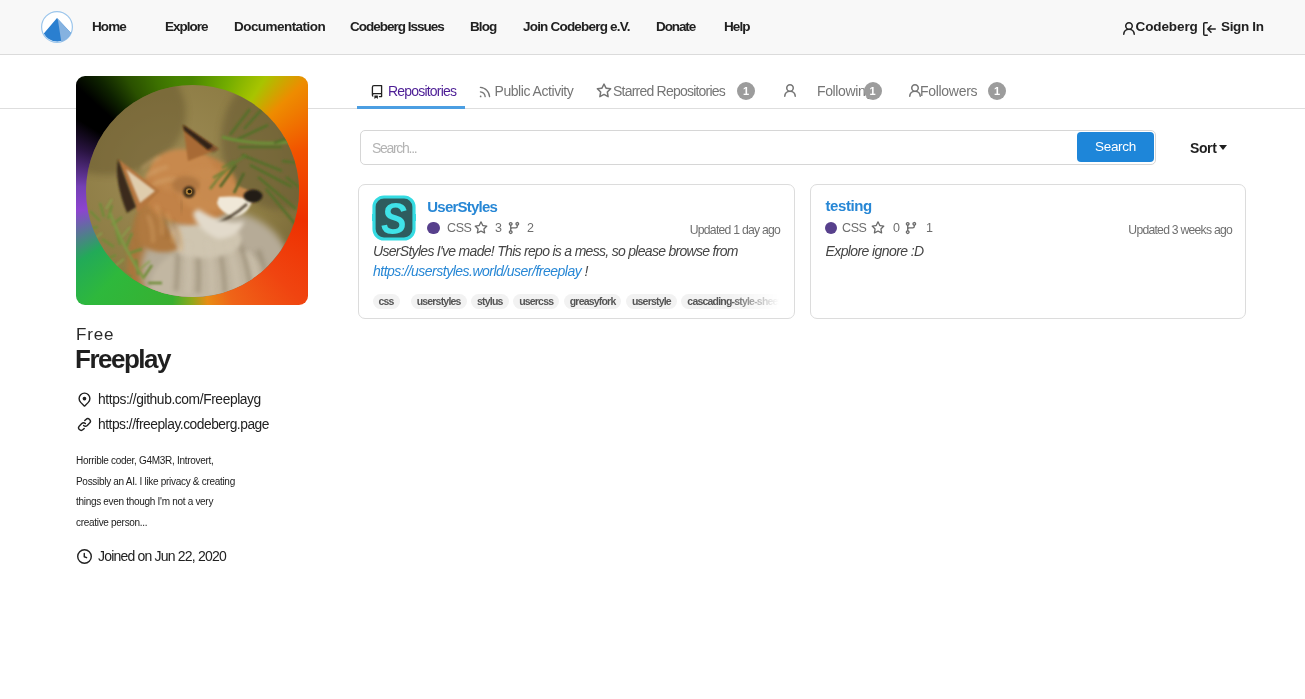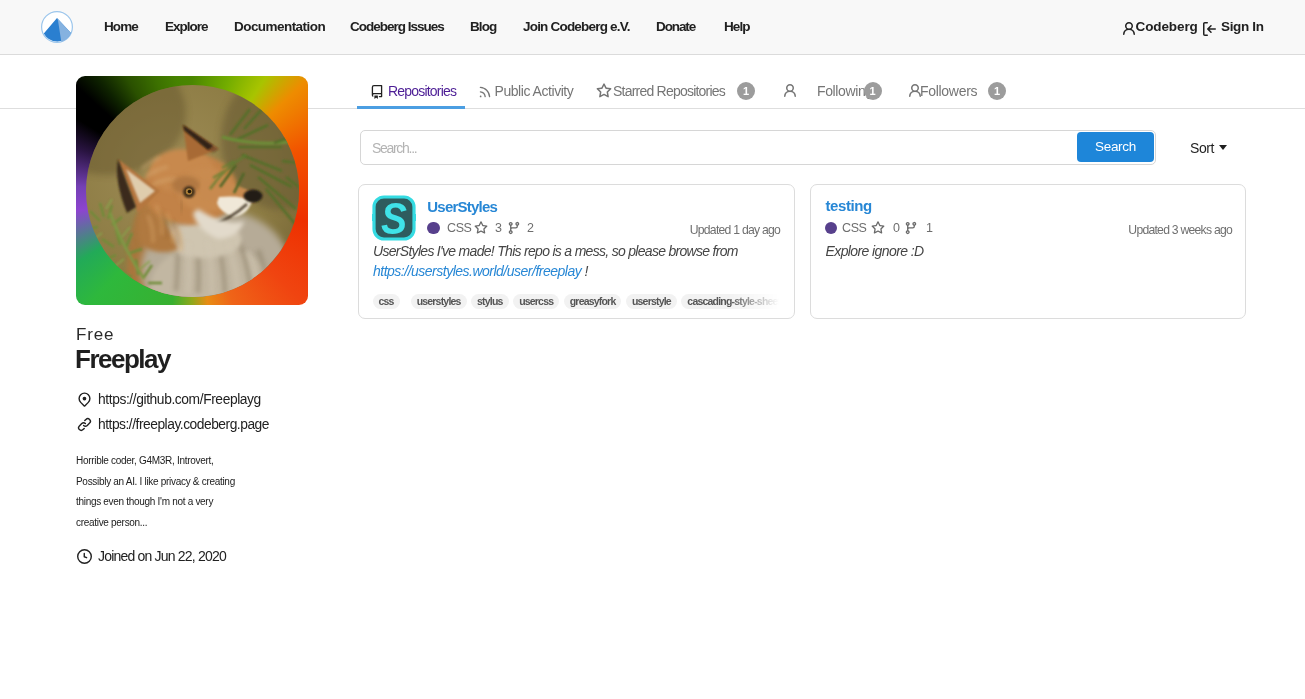--- a/index.html
+++ b/index.html
@@ -18,21 +18,21 @@
   .badge { position:absolute; top:82px; background:#9c9c9c; color:#fff; font-size:11px;
     font-weight:700; width:18px; height:18px; border-radius:9px; display:flex;
     align-items:center; justify-content:center; }
   #searchbox { position:absolute; left:360px; top:129.5px; width:796px; height:35px;
     border:1px solid #d6d6d6; border-radius:5px; background:#fff; }
   #searchbox .ph { position:absolute; left:11px; top:9px; font-size:14px; letter-spacing:-1.3px; color:#b3b3b3; }
   #searchbtn { position:absolute; left:1077px; top:131.5px; width:77px; height:30px;
     background:#1e86d9; border-radius:4px; color:#fff; font-size:13.5px; letter-spacing:-0.3px;
     display:flex; align-items:center; justify-content:center; }
   #sort { position:absolute; left:1190px; top:140px; font-size:14px; letter-spacing:-0.4px;
-    color:#1f1f1f; }
+    color:#1f1f1f;font-weight:bold; }
   #caret { position:absolute; left:1219px; top:145px; width:0; height:0;
     border-left:4.5px solid transparent; border-right:4.5px solid transparent;
     border-top:5px solid #1f1f1f; }
   .card { position:absolute; top:184px; height:135px; background:#fff;
     border:1px solid #dcdcdc; border-radius:7px; }
   .rtitle { position:absolute; font-size:15px; font-weight:700; color:#2787d5; white-space:nowrap; }
   .dot { position:absolute; width:12.5px; height:12.5px; border-radius:50%; background:#57408c; }
   .mtxt { position:absolute; top:221px; font-size:12.5px; letter-spacing:-0.4px; color:#6e6e6e; }
   .micon { position:absolute; top:220.5px; }
   .updated { position:absolute; top:222.5px; font-size:12.2px; letter-spacing:-0.75px; color:#6f6f6f; }
@@ -64,21 +64,21 @@
 </style>
 </head>
 <body>
 
 <div id="nav"></div>
 <svg class="abs" style="left:41px;top:11px" width="32" height="32" viewBox="0 0 32 32">
   <circle cx="16" cy="16" r="15.4" fill="#fff" stroke="#9cc6ec" stroke-width="1.2"></circle>
   <path d="M16 7 L30 22 A 15.4 15.4 0 0 1 2.8 22.5 Z" fill="#2a7fd0"></path>
   <path d="M16 7 L30 22 A 15.4 15.4 0 0 1 20.3 30.8 L17 9.6 Z" fill="#85b2e0"></path>
 </svg>
-<div class="navitem" style="left:104px;letter-spacing:-0.9px">Home</div>
+<div class="navitem" style="left:92px;letter-spacing:-0.9px">Home</div>
 <div class="navitem" style="left:165px;letter-spacing:-1.0px">Explore</div>
 <div class="navitem" style="left:234px;letter-spacing:-0.55px">Documentation</div>
 <div class="navitem" style="left:350px;letter-spacing:-1.0px">Codeberg Issues</div>
 <div class="navitem" style="left:470px;letter-spacing:-0.9px">Blog</div>
 <div class="navitem" style="left:523px;letter-spacing:-0.8px">Join Codeberg e.V.</div>
 <div class="navitem" style="left:656px;letter-spacing:-1.1px">Donate</div>
 <div class="navitem" style="left:724px;letter-spacing:-0.9px">Help</div>
 <svg class="abs" style="left:1121px;top:21px" width="16" height="16" viewBox="0 0 16 16" fill="#212121">
     <path d="M10.561 8.073a6.005 6.005 0 0 1 3.432 5.142.75.75 0 1 1-1.498.07 4.5 4.5 0 0 0-8.99 0 .75.75 0 0 1-1.498-.07 6.004 6.004 0 0 1 3.431-5.142 3.999 3.999 0 1 1 5.123 0ZM10.5 5a2.5 2.5 0 1 0-5 0 2.5 2.5 0 0 0 5 0Z"></path>
   </svg>

